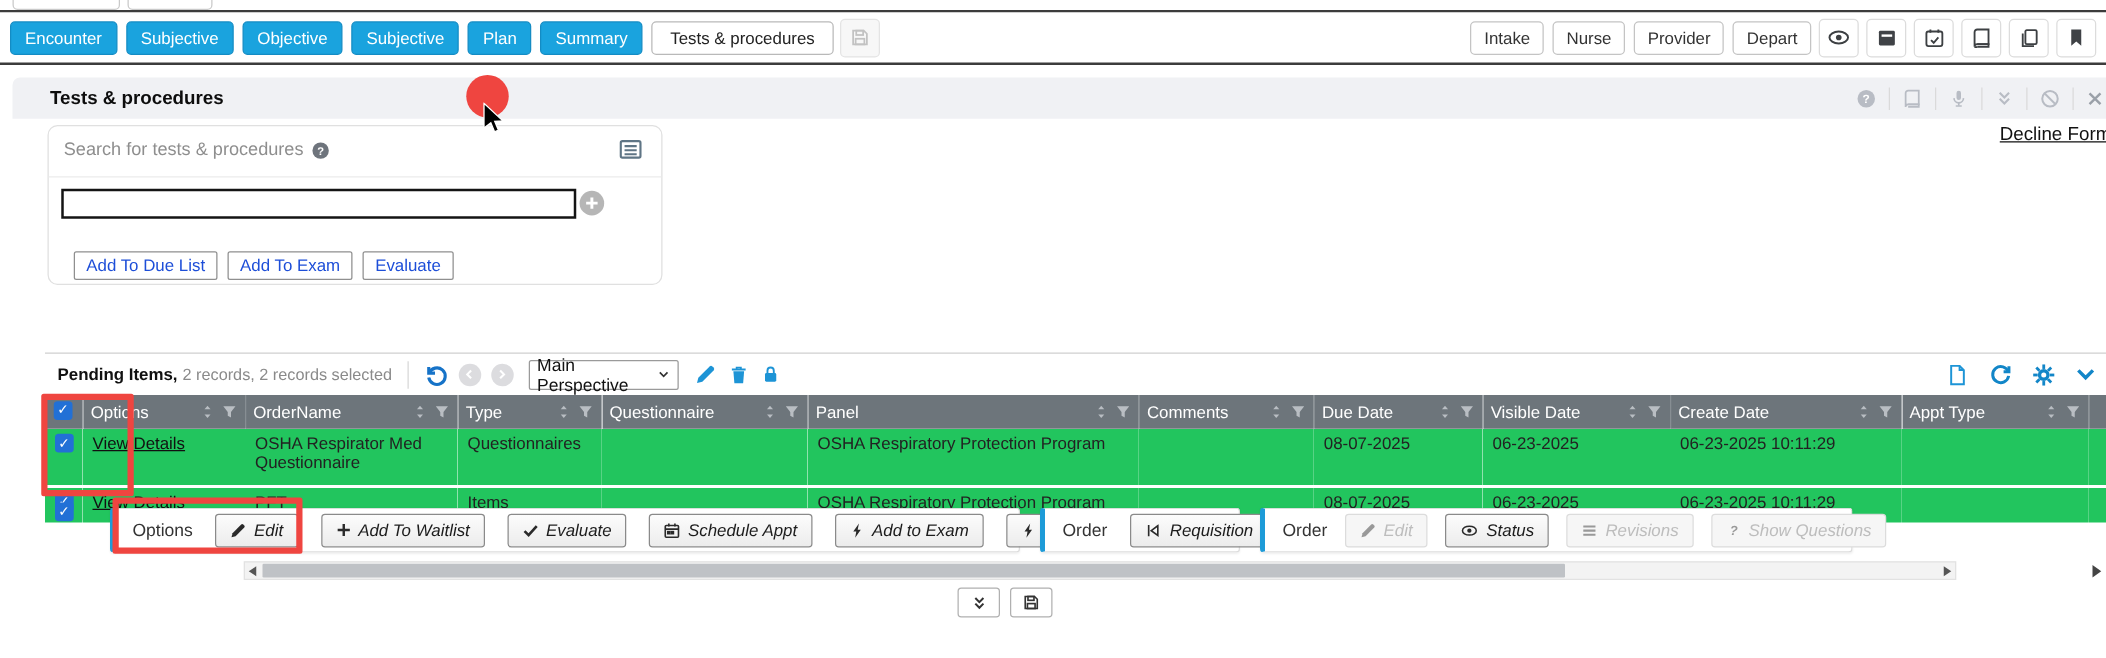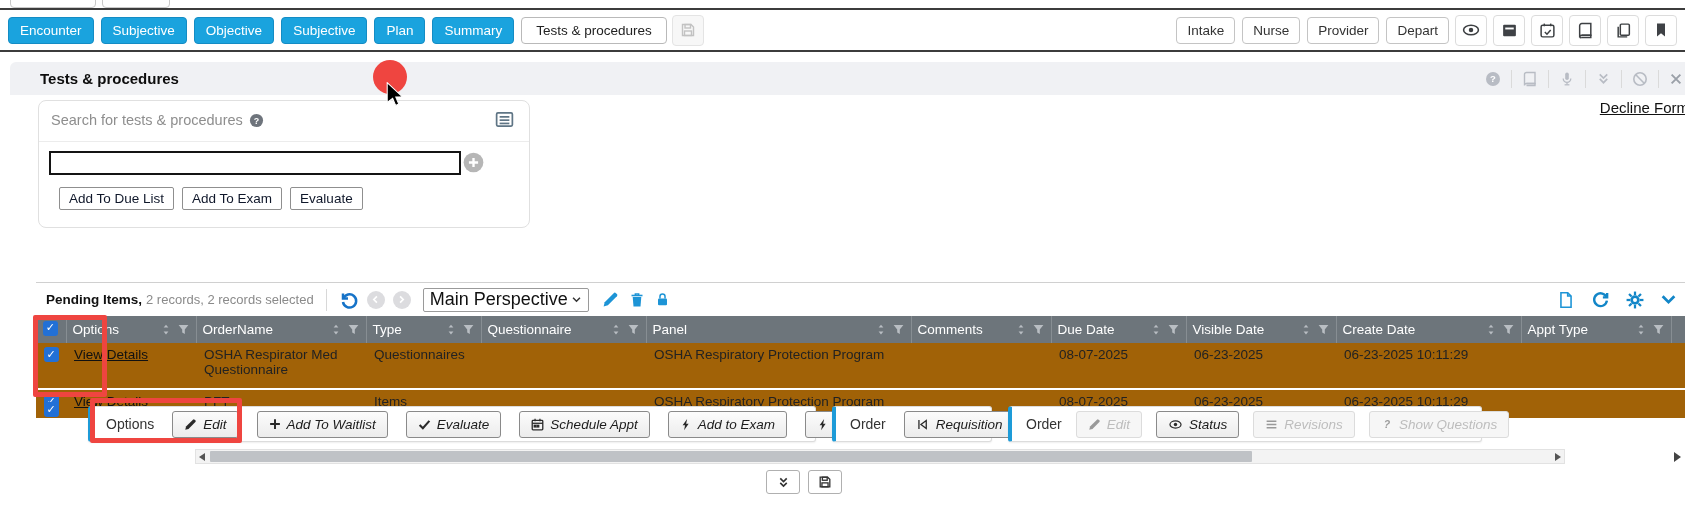--- a/index.html
+++ b/index.html
@@ -29,39 +29,39 @@
   .decline{position:absolute;top:99px;right:-4px;font-size:15px;color:#111;text-decoration:underline;white-space:nowrap;cursor:pointer;}
 
   
   .card{position:absolute;left:38px;top:100px;width:492px;height:128px;background:#fff;border:1px solid #e0e0e0;border-radius:8px;box-sizing:border-box;}
   .card-label{position:absolute;left:12px;top:11px;color:#8e8e8e;font-size:14.5px;display:flex;align-items:center;gap:6px;}
   .card-list-icon{position:absolute;right:14px;top:8px;color:#5f7585;cursor:pointer;}
   .card-div{position:absolute;left:0;right:0;top:40px;border-top:1px solid #ececec;}
   .card-input{position:absolute;left:10px;top:50px;width:400px;height:18px;border:2px solid #141414;font-size:13px;padding:1px 4px;font-family:inherit;resize:none;}
   .plus-circle{position:absolute;left:424px;top:51px;cursor:pointer;}
   .card-btns{position:absolute;left:20px;top:86px;display:flex;gap:8px;}
-  .sbtn{border:1px solid #8f8f8f;background:#fff;border-radius:2px;padding:3px 9px;font-size:13.5px;color:#0f172a;cursor:pointer;white-space:nowrap;}
+  .sbtn{border:1px solid #8f8f8f;background:#fff;border-radius:2px;padding:3px 9px;font-size:13.5px;color:#1d4ed8;cursor:pointer;white-space:nowrap;margin-top:14px;}
 
   
   .gridwrap{position:absolute;left:36px;top:258px;width:1649px;margin-top:24px;}
   .ptoolbar{height:34px;border-top:1px solid #d0d0d0;background:#fff;display:flex;align-items:center;padding-left:10px;box-sizing:border-box;}
   .ptitle{font-weight:bold;font-size:13.5px;color:#111;white-space:nowrap;}
   .psummary{font-size:13px;color:#8a8a8a;margin-left:4px;white-space:nowrap;}
   .vdiv{width:1px;height:22px;background:#d8d8d8;margin:0 12px;flex:none;}
   .ico{flex:none;cursor:pointer;}
   .circle-nav{width:18px;height:18px;border-radius:50%;background:#dcdcdf;display:flex;align-items:center;justify-content:center;margin-left:8px;flex:none;cursor:default;}
-  .pselect{margin-left:12px;width:166px;height:24px;border:1px solid #9a9a9a;border-radius:2px;background:#fff;display:flex;align-items:center;justify-content:space-between;padding:0 6px;font-size:18px;color:#111;box-sizing:border-box;cursor:pointer;flex:none;}
+  .pselect{margin-left:12px;width:120px;height:24px;border:1px solid #9a9a9a;border-radius:2px;background:#fff;display:flex;align-items:center;justify-content:space-between;padding:0 6px;font-size:14px;color:#111;box-sizing:border-box;cursor:pointer;flex:none;}
   .pright{margin-left:auto;display:flex;align-items:center;gap:16px;padding-right:8px;}
 
   
   table.grid{border-collapse:collapse;table-layout:fixed;width:1649px;font-size:13.5px;}
   .grid th{background:#6d757b;color:#fff;font-weight:normal;height:27px;padding:0 6px;border-right:1px solid #878e93;overflow:hidden;white-space:nowrap;}
   .th-in{display:flex;align-items:center;justify-content:space-between;gap:4px;}
   .th-icons{display:flex;align-items:center;gap:5px;color:#b9bec3;flex:none;}
-  .grid td{background:#a16207;padding:4px 8px;vertical-align:top;overflow:hidden;}
+  .grid td{background:#22c55e;padding:4px 8px;vertical-align:top;overflow:hidden;}
   .grid tr.r2 td{border-top:2px solid #fff;}
   .vd{color:#111;text-decoration:underline;cursor:pointer;}
   .cb{width:15px;height:15px;background:#2270d6;border-radius:3px;position:relative;display:inline-block;cursor:pointer;}
   .cb::after{content:"\2713";color:#fff;font-size:11px;font-weight:bold;position:absolute;left:2.5px;top:0.5px;}
   .cb-cell{text-align:center;vertical-align:top;}
   .cb3{position:absolute;left:44px;top:402px;}
 
   
   .agroup{position:absolute;top:406px;height:36px;background:#fff;border:1px solid #dcdcdc;border-left:4px solid #1d9bd8;border-radius:3px;box-shadow:0 1px 2px rgba(0,0,0,.07);display:flex;align-items:center;gap:18px;padding:0 14px;box-sizing:border-box;}
   .aglabel{font-size:14px;color:#333;white-space:nowrap;}

